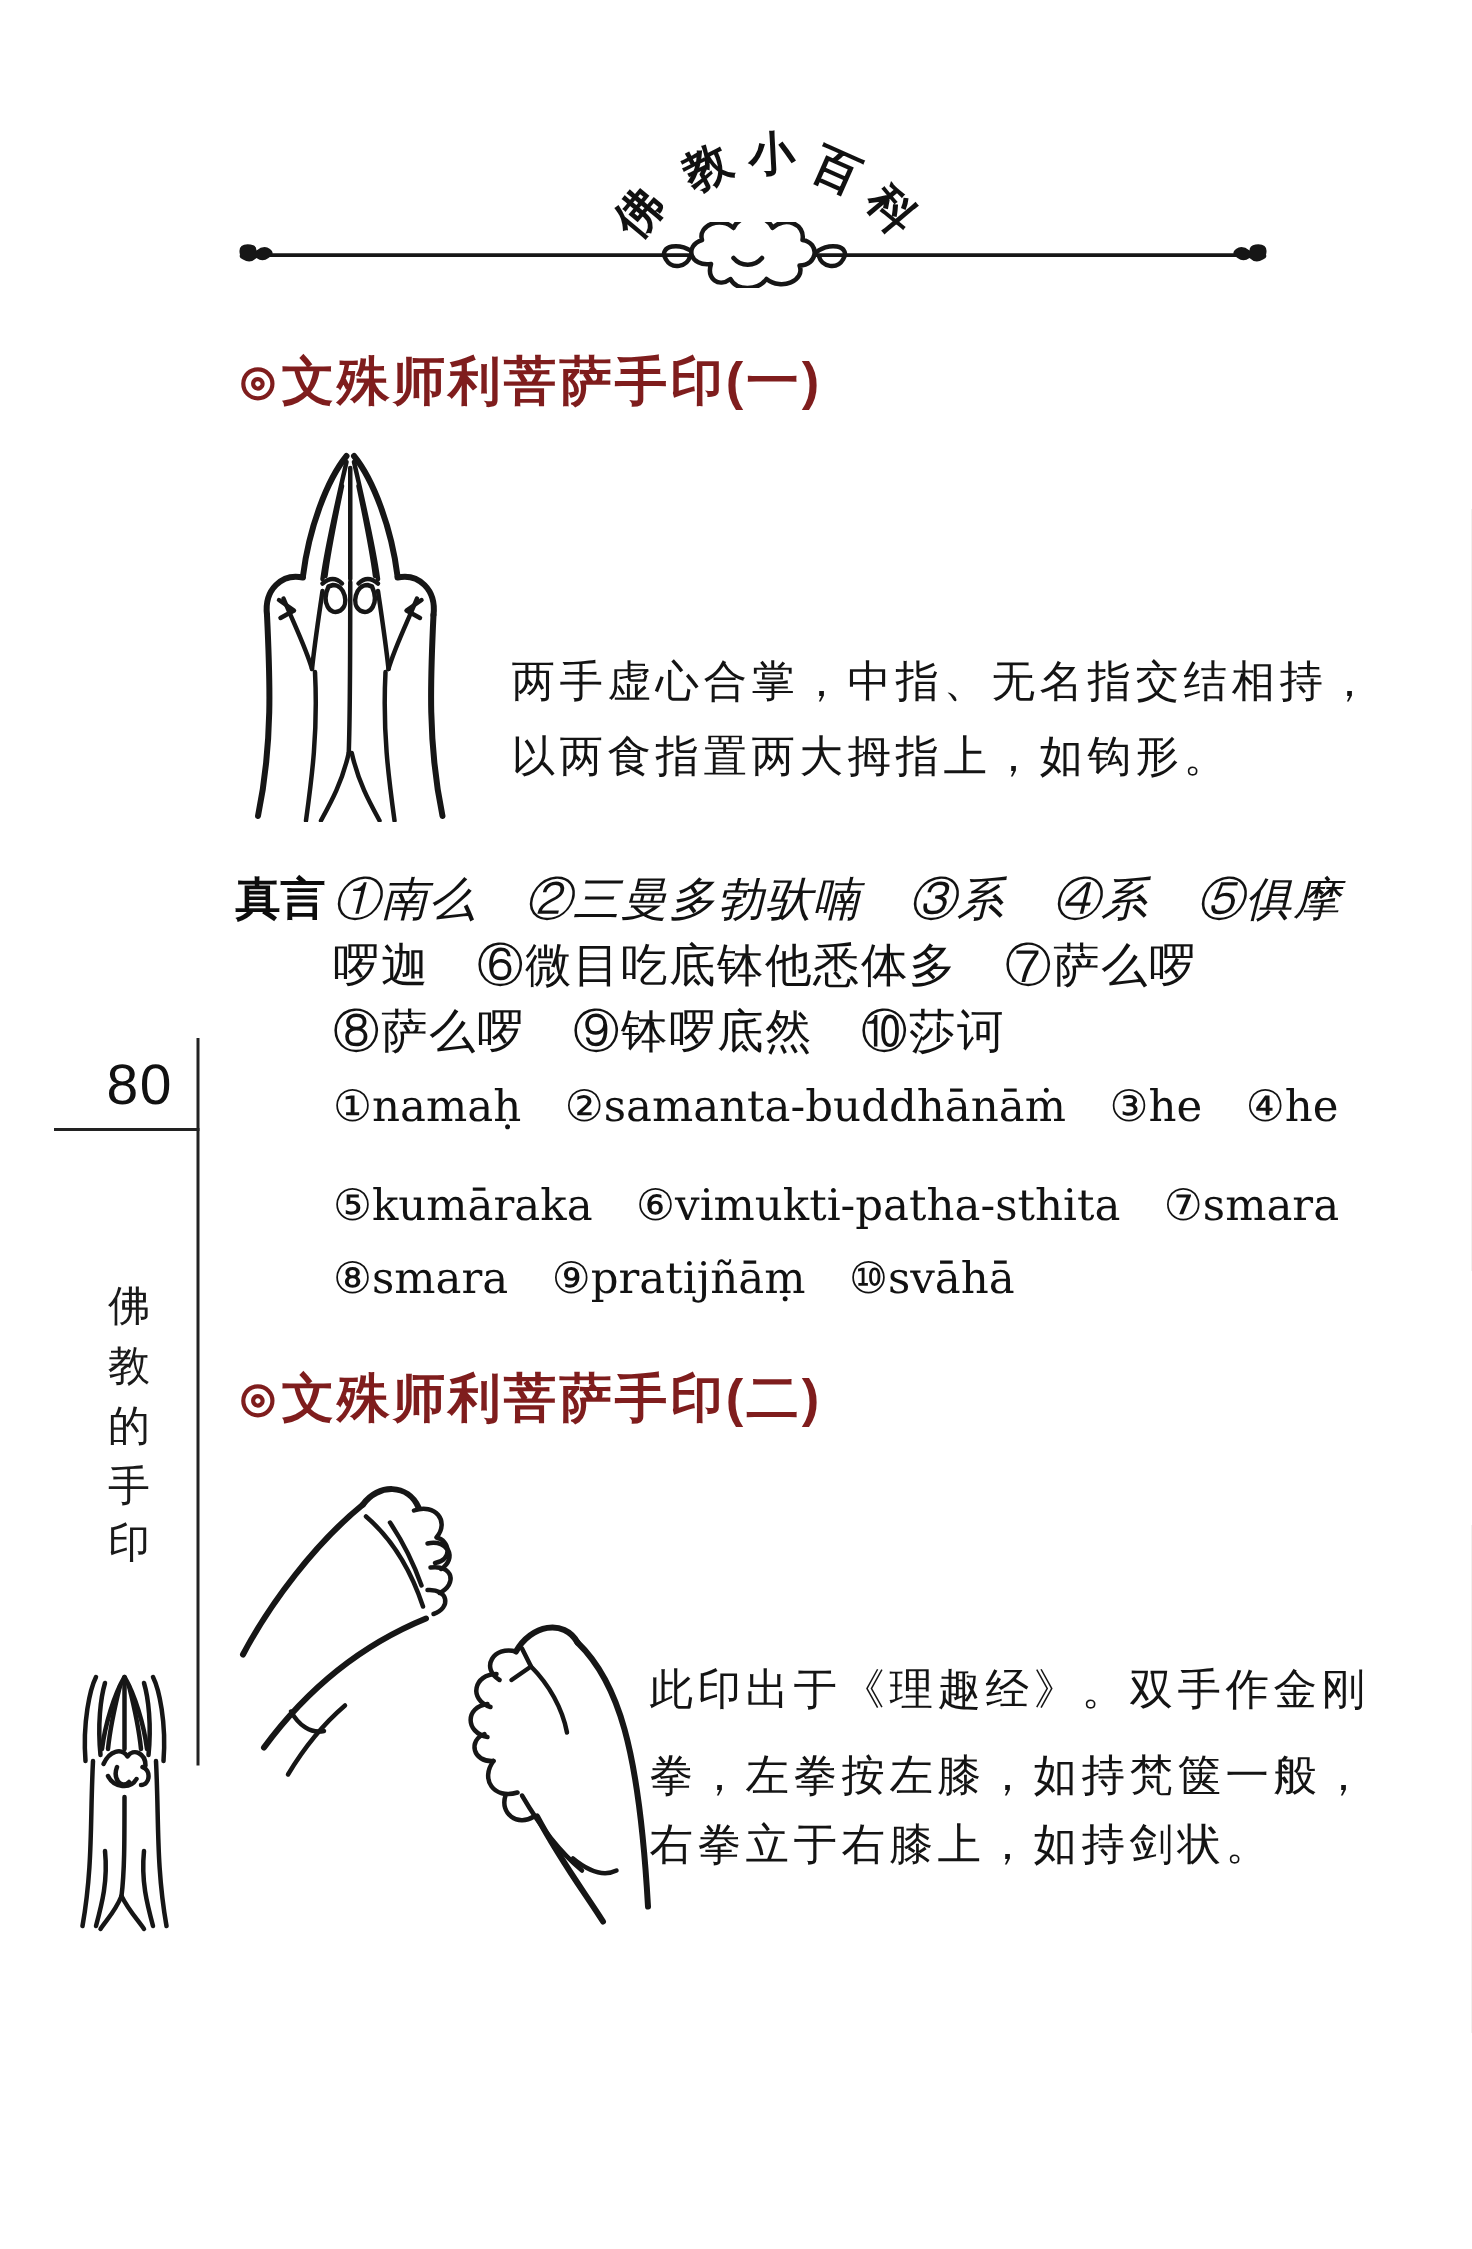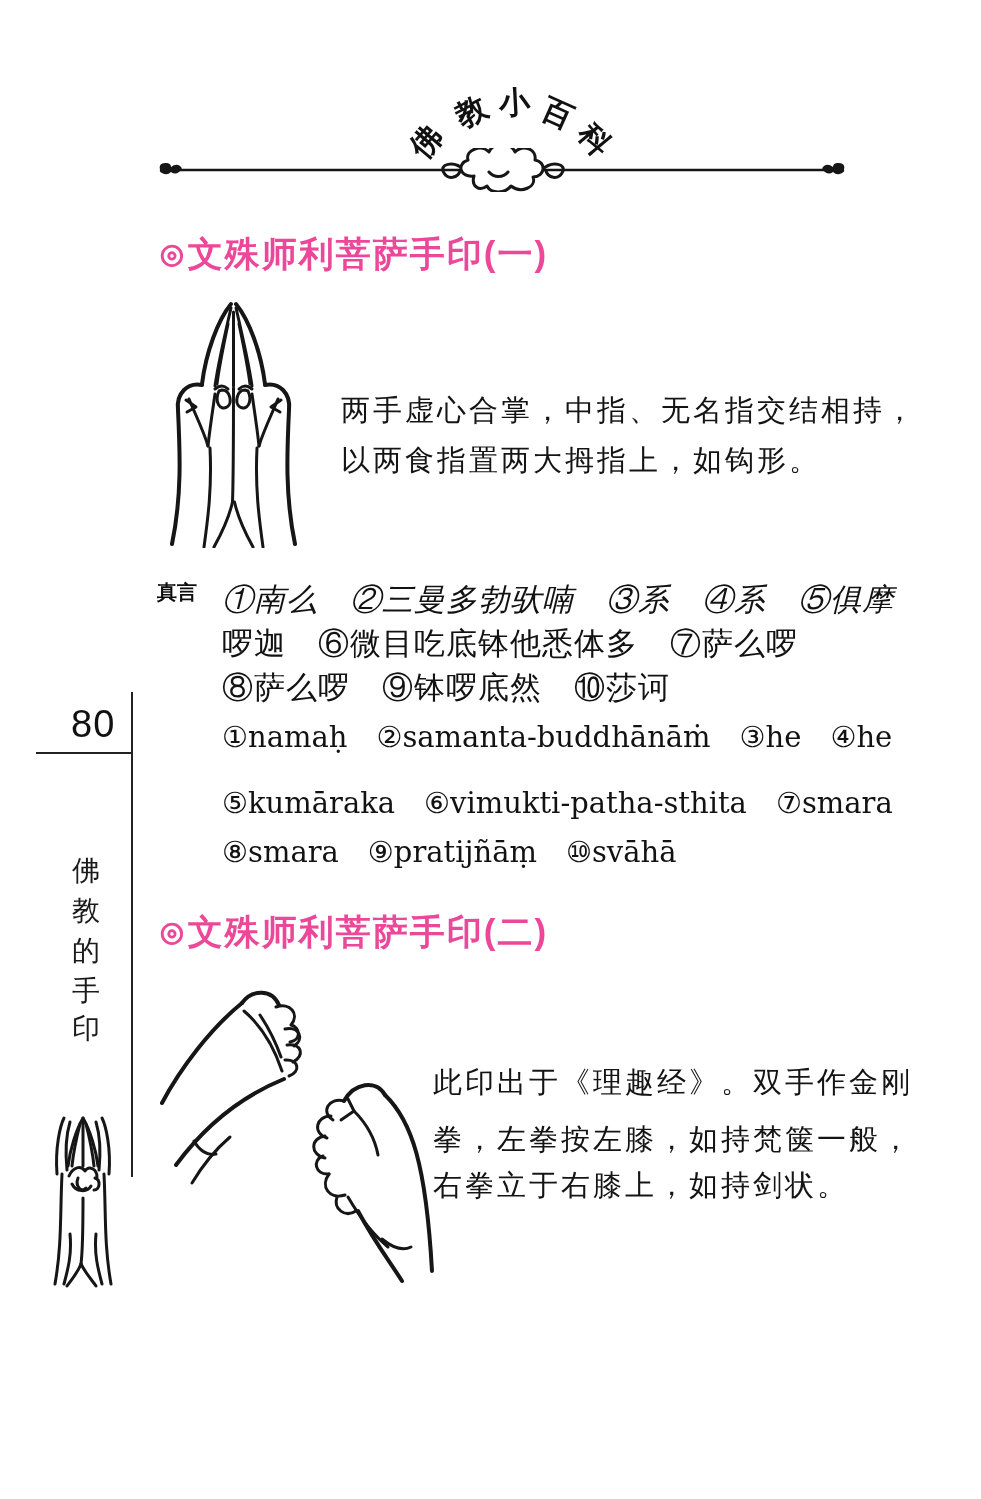--- a/index.html
+++ b/index.html
@@ -22,39 +22,40 @@
     color:#111;
   }
   
   .heading{
     position:absolute;
     left:158px;
     font-family:"Liberation Sans", sans-serif;
     font-weight:bold;
     font-size:35px;
     letter-spacing:2px;
-    color:#ec4899;
+    color:#7f1d1d;
     white-space:nowrap;
   }
   
   .para-line{
     position:absolute;
     font-family:"Liberation Serif", serif;
     font-size:29px;
     letter-spacing:3px;
     color:#141414;
     white-space:nowrap;
+    margin-top:44px;
   }
   
   .mantra-label{
     position:absolute;
     left:157px;
     font-family:Liberation Mono, monospace;
     font-weight:bold;
-    font-size:20px;
+    font-size:30px;
     color:#0d0d0d;
   }
   .mantra-cn{
     position:absolute;
     left:222px;
     font-family:"Liberation Serif", serif;
     font-size:31px;
     letter-spacing:1px;
     color:#121212;
     white-space:nowrap;

